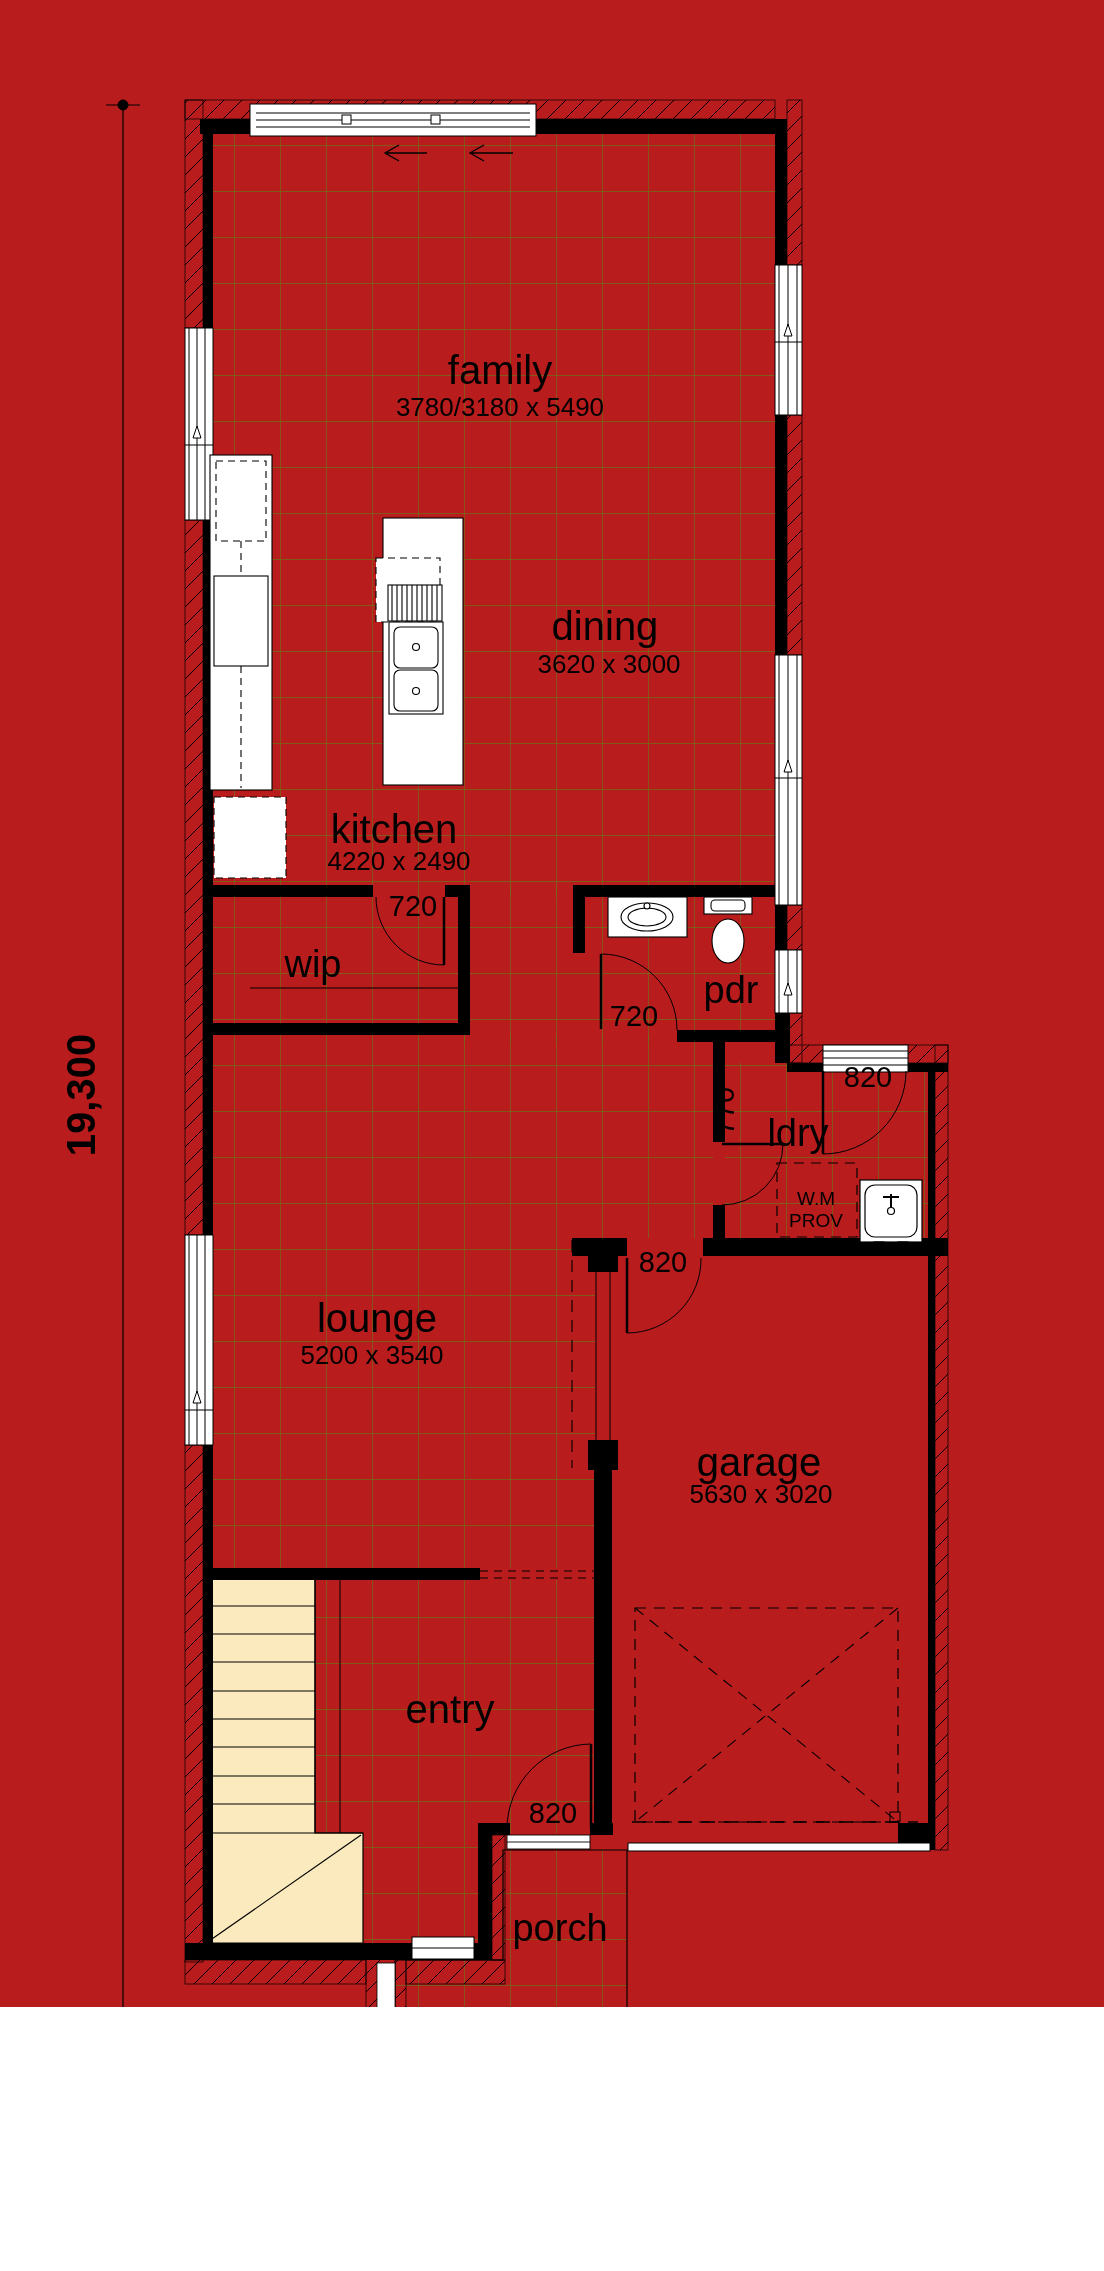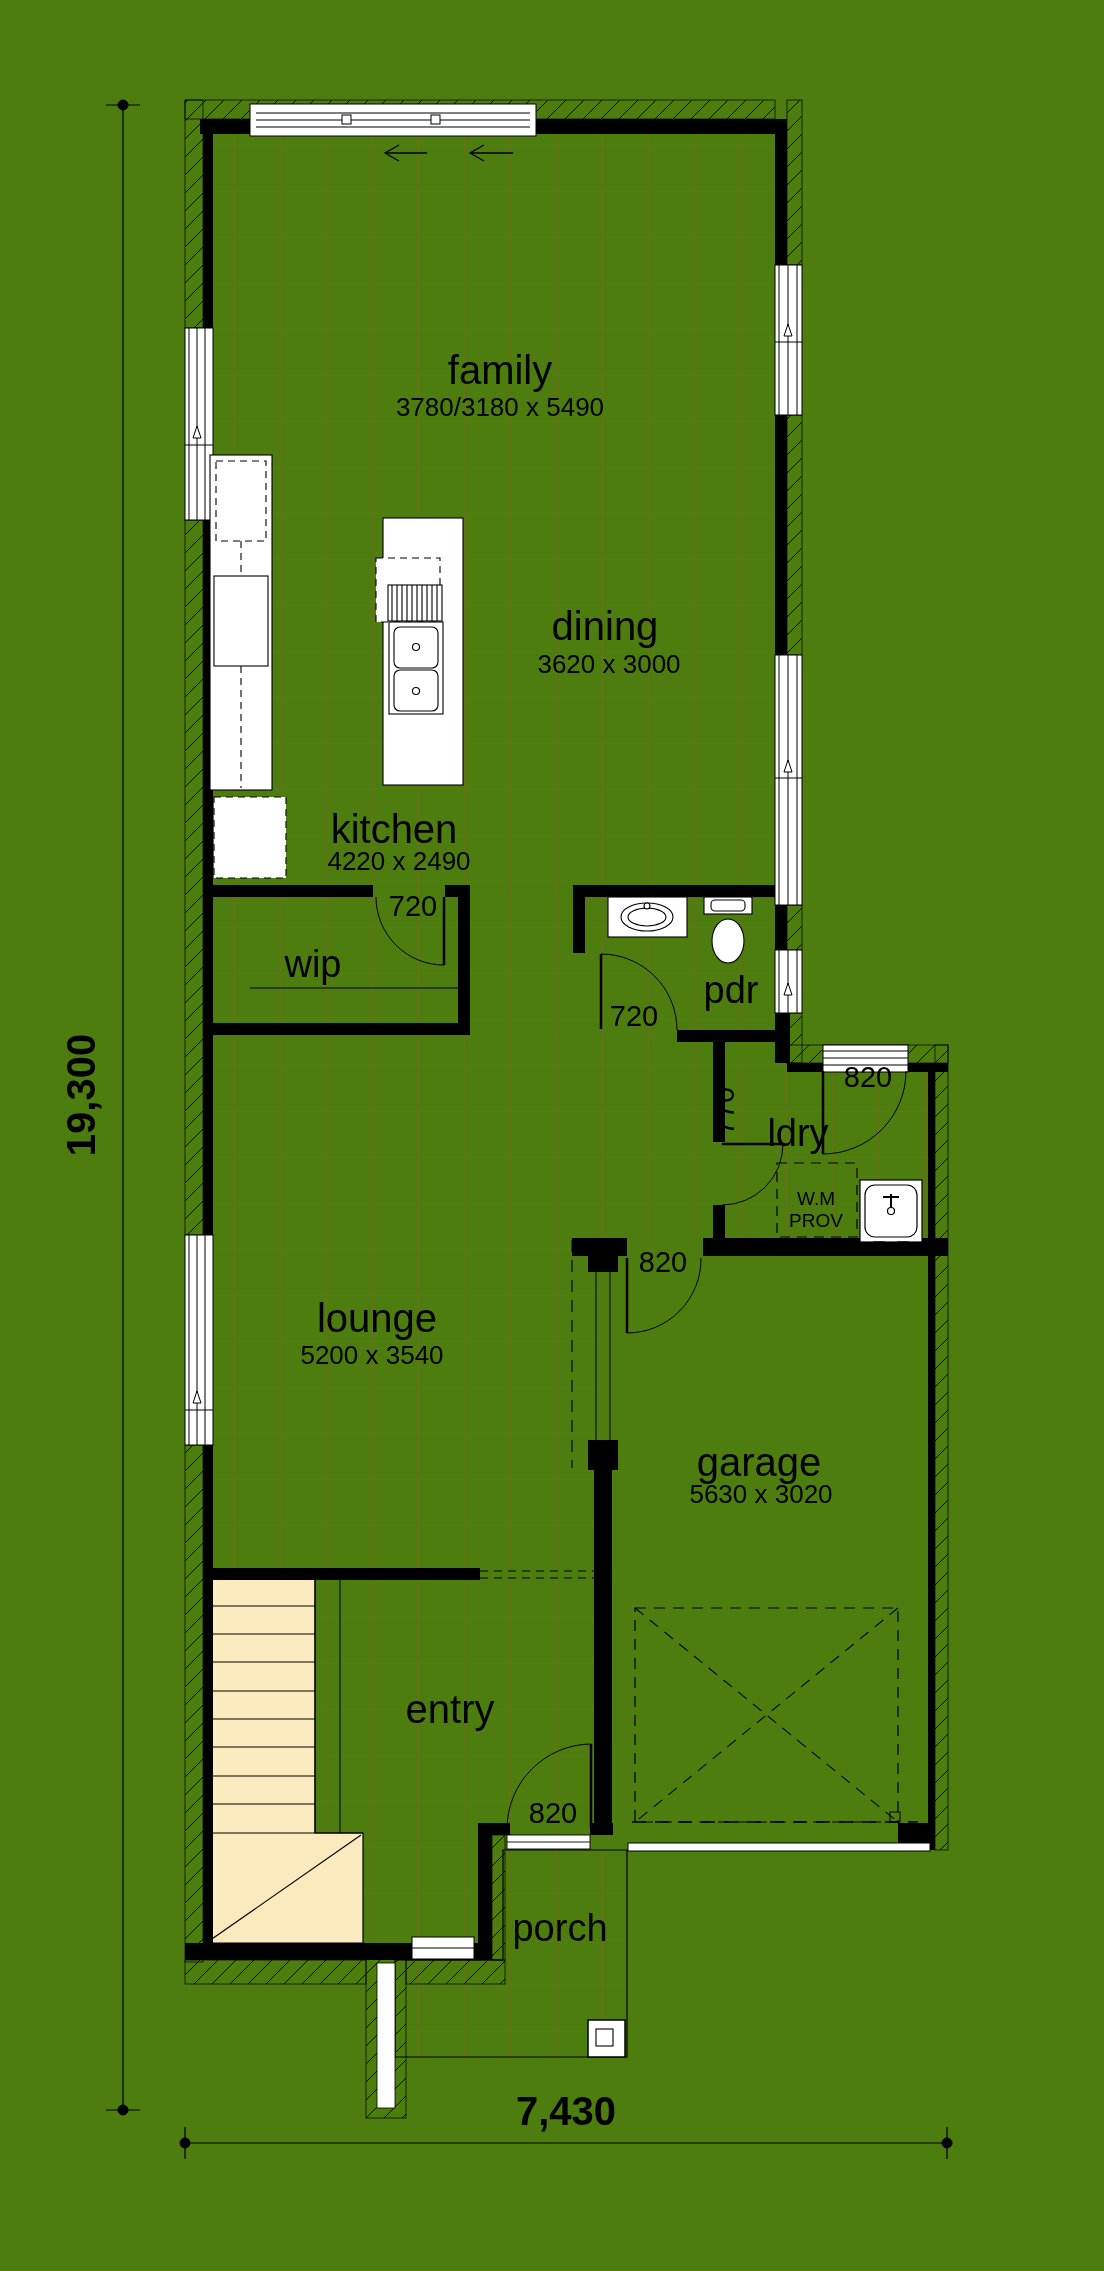--- a/index.html
+++ b/index.html
@@ -1,16 +1,16 @@
 <!DOCTYPE html>
 <html><head>
 <meta charset="utf-8">
 <style>
   html,body{margin:0;padding:0;background:#ffffff;}
-  .page{width:1104px;height:2271px;position:relative;background:#4d7c0f;overflow:hidden;}
+  .page{width:1104px;height:2007px;position:relative;background:#b91c1c;overflow:hidden;}
   svg{display:block;}
   text{font-family:"Liberation Sans", sans-serif;fill:#000;}
   .room-label{font-size:40px;}
   .room-label-sm{font-size:38px;}
   .size-label{font-size:26px;}
   .door-label{font-size:29px;}
   .tiny-label{font-size:19px;}
   .dim-label{font-size:40px;font-weight:bold;}
 </style>
 </head>

